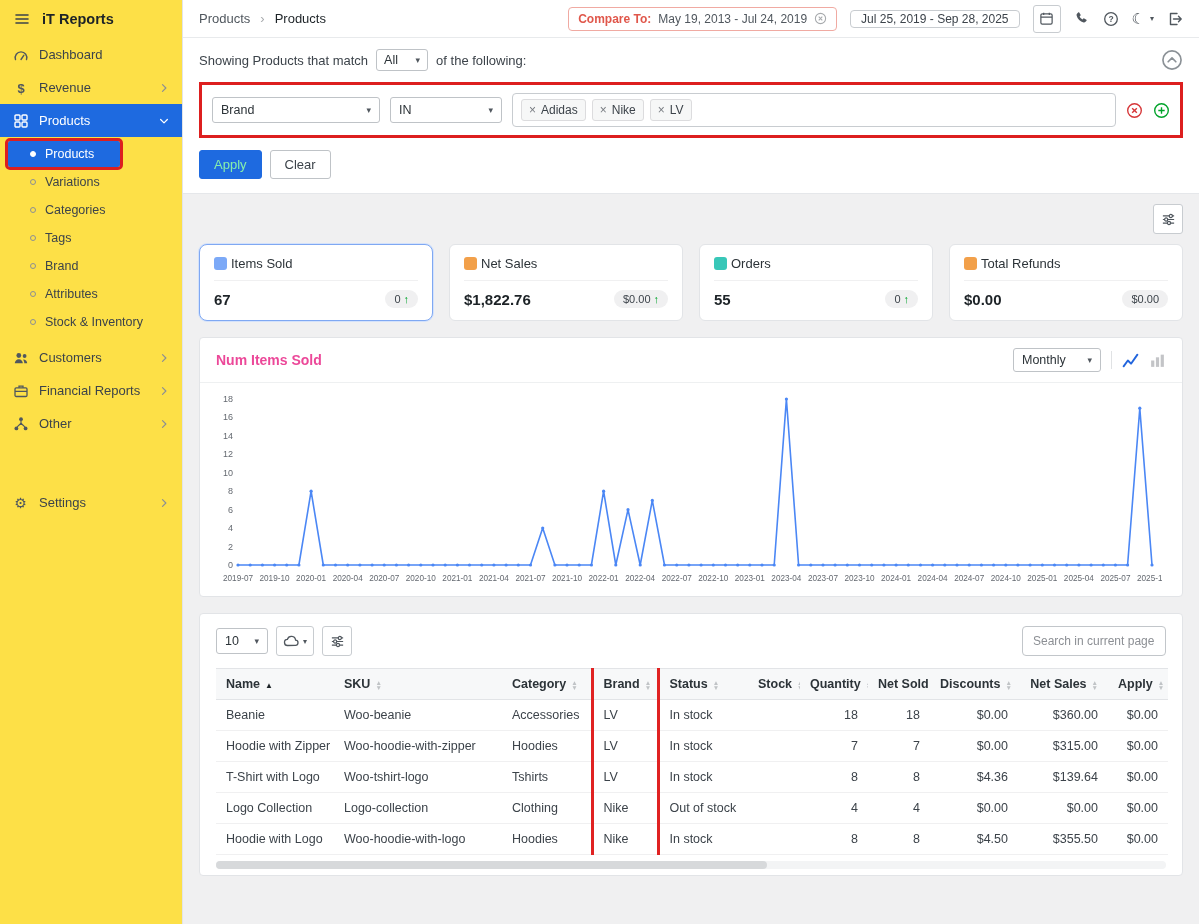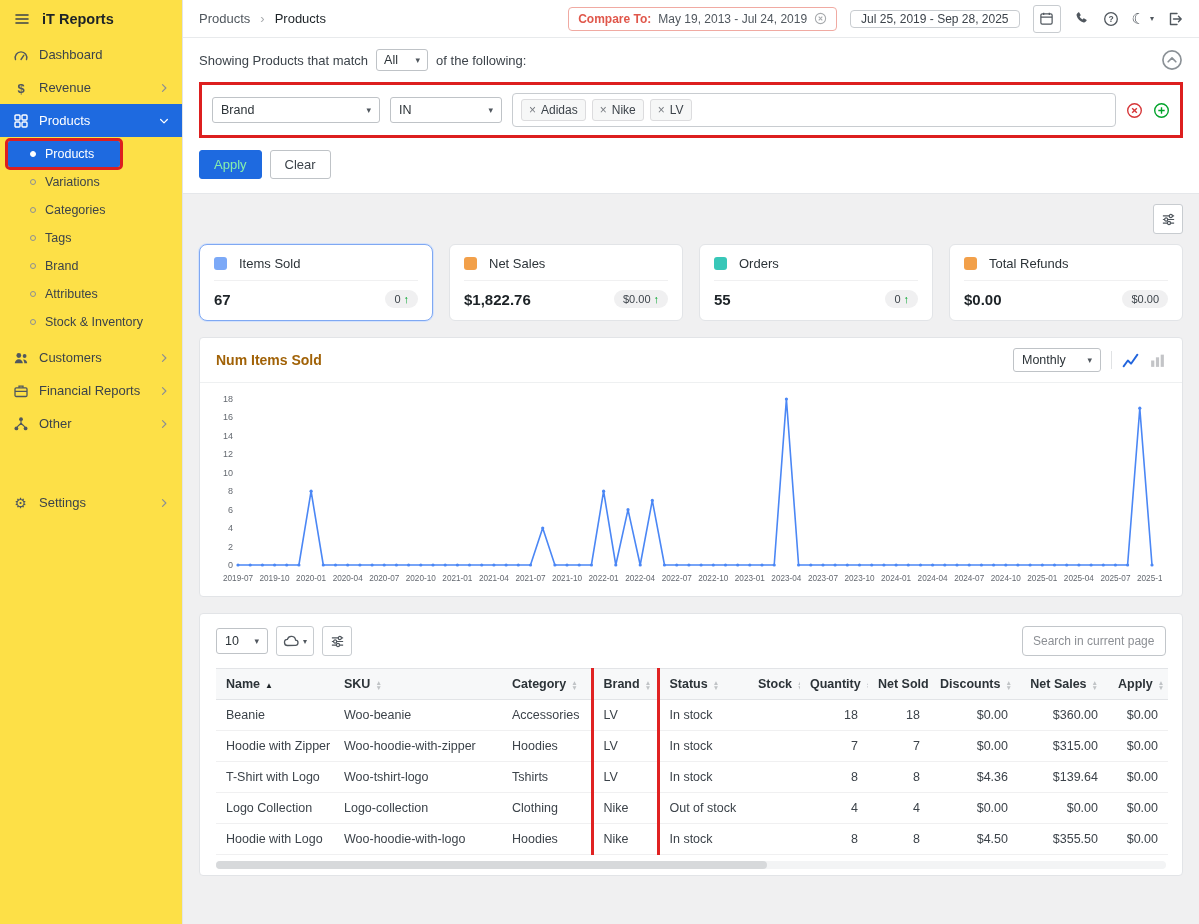--- a/index.html
+++ b/index.html
@@ -60,32 +60,32 @@
   .btn { border-radius:3px; font-size:13px; padding:6px 14px; cursor:pointer; border:1px solid transparent; font-family:inherit; }
   .btn-primary { background:#1e6ae0; color:#86efac; border-color:#1e6ae0; }
   .btn-secondary { background:#fff; color:#3c434a; border-color:#bfc3c7; }
 
   
   .tools-row { display:flex; justify-content:flex-end; padding:10px 16px; }
   .icon-btn { height:30px; min-width:30px; border:1px solid #c8ccd0; border-radius:3px; background:#fff; display:inline-flex; align-items:center; justify-content:center; gap:4px; color:#50575e; cursor:pointer; padding:0 6px; }
   .stats-row { display:grid; grid-template-columns:repeat(4,1fr); gap:16px; padding:0 16px; margin-bottom:16px; }
   .stat-card { background:#fff; border:1px solid #e2e4e7; border-radius:6px; padding:11px 14px 12px; cursor:pointer; }
   .stat-card.selected { border:1px solid #7fa8f2; box-shadow:0 0 0 1px #d4e2fb; border-radius:8px; }
-  .stat-head { display:flex; gap:12px; align-items:center; padding-bottom:9px; border-bottom:1px solid #f0f0f1; margin-bottom:9px; }
+  .stat-head { display:flex; gap:4px; align-items:center; padding-bottom:9px; border-bottom:1px solid #f0f0f1; margin-bottom:9px; }
   .stat-chip { width:13px; height:13px; border-radius:3px; background:#ccc; }
   .stat-label { font-size:13px; color:#2c3338; }
   .stat-body { display:flex; align-items:center; }
   .stat-value { font-size:15px; font-weight:bold; color:#1d2327; }
   .stat-badge { margin-left:auto; background:#f0f0f1; border-radius:11px; padding:3px 9px; font-size:11px; color:#3c434a; display:inline-flex; gap:3px; align-items:center; }
   .badge-arrow { color:#00a32a; font-weight:bold; }
 
   
   .card { background:#fff; border:1px solid #e2e4e7; border-radius:4px; margin:0 16px 16px; }
   .card-head { padding:10px 16px; border-bottom:1px solid #eef0f1; display:flex; align-items:center; }
-  .card-title { font-size:14px; font-weight:bold; color:#a16207; }
+  .card-title { font-size:14px; font-weight:bold; color:#ec4899; }
   .card-head-right { margin-left:auto; display:flex; align-items:center; gap:10px; }
   .vdiv { width:1px; height:18px; background:#e0e2e4; }
   .chart-body { padding:8px 12px 4px; }
   svg text.ytick { font-family:"Liberation Sans",sans-serif; font-size:9px; fill:#646970; }
   svg text.xtick { font-family:"Liberation Sans",sans-serif; font-size:8.2px; fill:#646970; }
 
   
   .table-controls { padding:12px 16px; display:flex; gap:8px; align-items:center; }
   .search-input { margin-left:auto; height:30px; width:144px; padding:0 10px; border:1px solid #c2c6ca; border-radius:4px; font-size:12px; color:#3c434a; font-family:inherit; }
   .search-input::placeholder { color:#8c8f94; }

